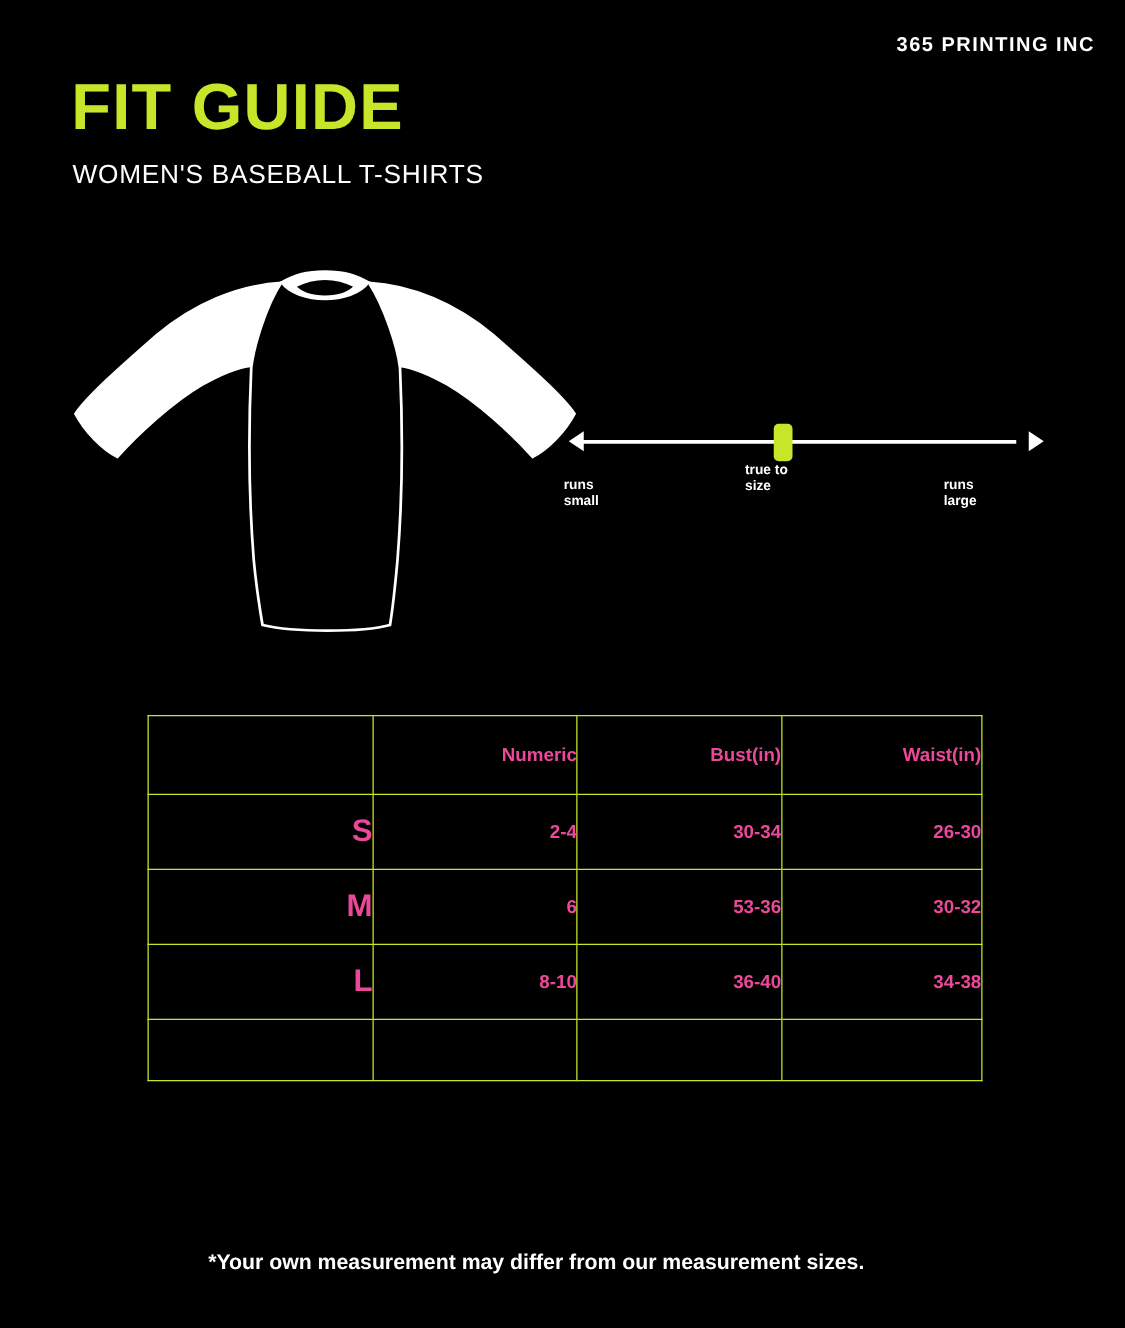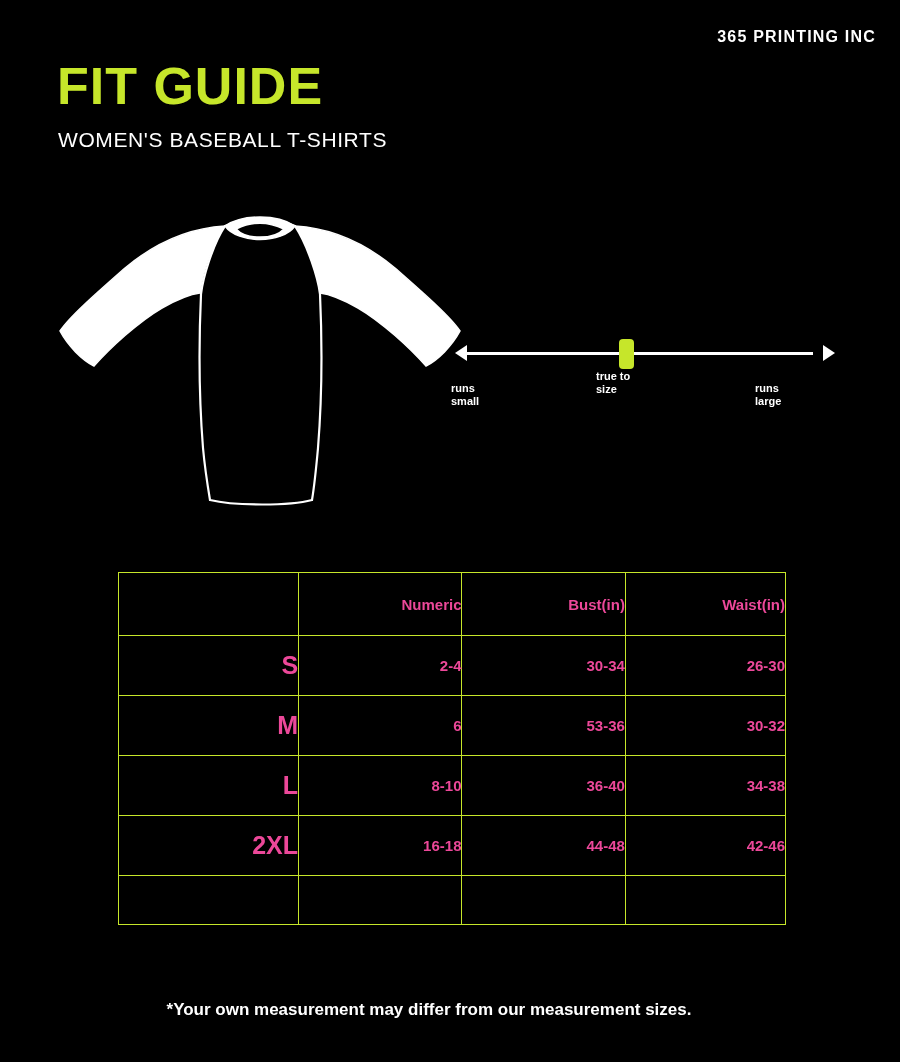--- a/index.html
+++ b/index.html
@@ -228,26 +228,20 @@
         <td>6</td>
         <td>53-36</td>
         <td>30-32</td>
       </tr>
       <tr>
         <td class="size-col">L</td>
         <td>8-10</td>
         <td>36-40</td>
         <td>34-38</td>
       </tr>
-      <tr>
-        <td class="size-col">2XL</td>
-        <td>16-18</td>
-        <td>44-48</td>
-        <td>42-46</td>
-      </tr>
       <tr class="empty-row">
         <td class="size-col"></td>
         <td></td>
         <td></td>
         <td></td>
       </tr>
     </tbody>
   </table>
 </div>
 

